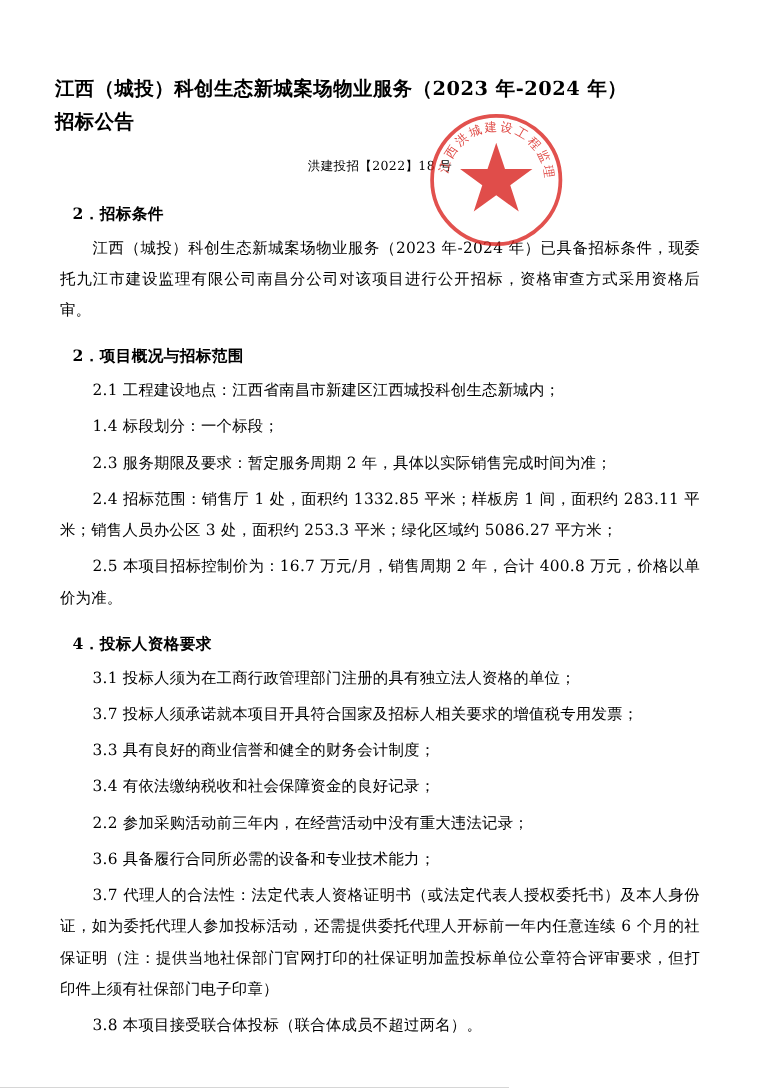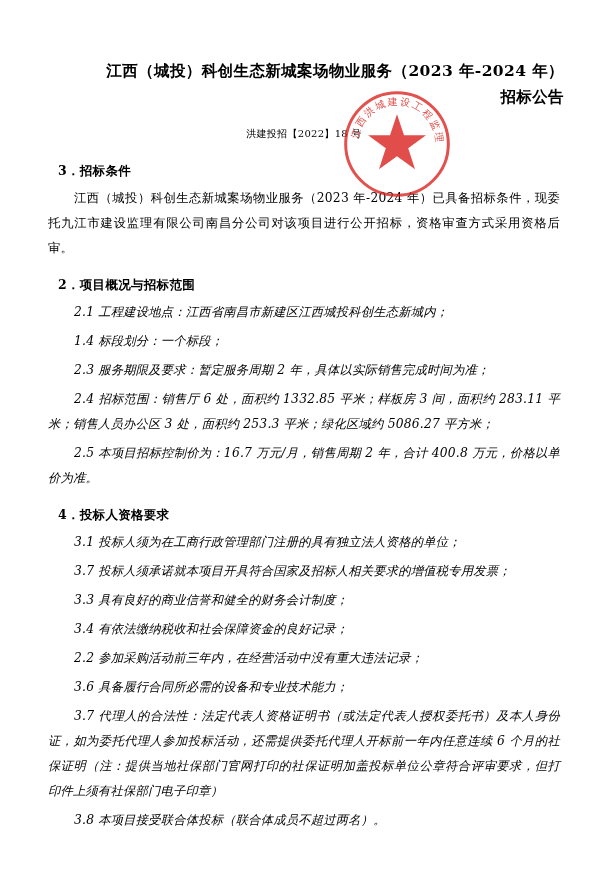--- a/index.html
+++ b/index.html
@@ -17,21 +17,21 @@
     font-family: "DejaVu Serif", "Liberation Serif", serif;
     color: #000000;
   }
   .doc {
     position: relative;
     padding: 58px 44px 0 44px;
     box-sizing: border-box;
     z-index: 2;
   }
   .title {
-    text-align: right;
+    text-align: left;
     font-size: 15.5px;
     font-weight: bold;
     line-height: 26px;
     letter-spacing: 0.4px;
   }
   .subtitle {
     text-align: center;
     font-size: 10px;
     line-height: 26px;
     margin-top: 11px;
@@ -52,21 +52,20 @@
     text-align: justify;
     text-justify: inter-ideograph;
     letter-spacing: 0.2px;
     margin: 4px;
   }
   .indent {
     text-indent: 26px;
   }
   .indent-num {
     text-indent: 26px;
-    font-style: italic;
   }
   .seal {
     position: absolute;
     left: 341px;
     top: 88px;
     width: 112px;
     height: 112px;
     z-index: 5;
     pointer-events: none;
     opacity: 0.88;
@@ -90,28 +89,28 @@
 
   <div class="doc">
 
     <div class="title">
       <div>江西（城投）科创生态新城案场物业服务（2023 年-2024 年）</div>
       <div>招标公告</div>
     </div>
 
     <div class="subtitle">洪建投招【2022】18 号</div>
 
-    <div class="section-head">3．招标条件</div>
+    <div class="section-head">2．招标条件</div>
     <p class="para indent">江西（城投）科创生态新城案场物业服务（2023 年-2024 年）已具备招标条件，现委托九江市建设监理有限公司南昌分公司对该项目进行公开招标，资格审查方式采用资格后审。</p>
 
     <div class="section-head">2．项目概况与招标范围</div>
     <p class="para indent-num">2.1 工程建设地点：江西省南昌市新建区江西城投科创生态新城内；</p>
     <p class="para indent-num">1.4 标段划分：一个标段；</p>
     <p class="para indent-num">2.3 服务期限及要求：暂定服务周期 2 年，具体以实际销售完成时间为准；</p>
-    <p class="para indent-num">2.4 招标范围：销售厅 6 处，面积约 1332.85 平米；样板房 3 间，面积约 283.11 平米；销售人员办公区 3 处，面积约 253.3 平米；绿化区域约 5086.27 平方米；</p>
+    <p class="para indent-num">2.4 招标范围：销售厅 1 处，面积约 1332.85 平米；样板房 1 间，面积约 283.11 平米；销售人员办公区 3 处，面积约 253.3 平米；绿化区域约 5086.27 平方米；</p>
     <p class="para indent-num">2.5 本项目招标控制价为：16.7 万元/月，销售周期 2 年，合计 400.8 万元，价格以单价为准。</p>
 
     <div class="section-head">4．投标人资格要求</div>
     <p class="para indent-num">3.1 投标人须为在工商行政管理部门注册的具有独立法人资格的单位；</p>
     <p class="para indent-num">3.7 投标人须承诺就本项目开具符合国家及招标人相关要求的增值税专用发票；</p>
     <p class="para indent-num">3.3 具有良好的商业信誉和健全的财务会计制度；</p>
     <p class="para indent-num">3.4 有依法缴纳税收和社会保障资金的良好记录；</p>
     <p class="para indent-num">2.2 参加采购活动前三年内，在经营活动中没有重大违法记录；</p>
     <p class="para indent-num">3.6 具备履行合同所必需的设备和专业技术能力；</p>
     <p class="para indent-num">3.7 代理人的合法性：法定代表人资格证明书（或法定代表人授权委托书）及本人身份证，如为委托代理人参加投标活动，还需提供委托代理人开标前一年内任意连续 6 个月的社保证明（注：提供当地社保部门官网打印的社保证明加盖投标单位公章符合评审要求，但打印件上须有社保部门电子印章）</p>

